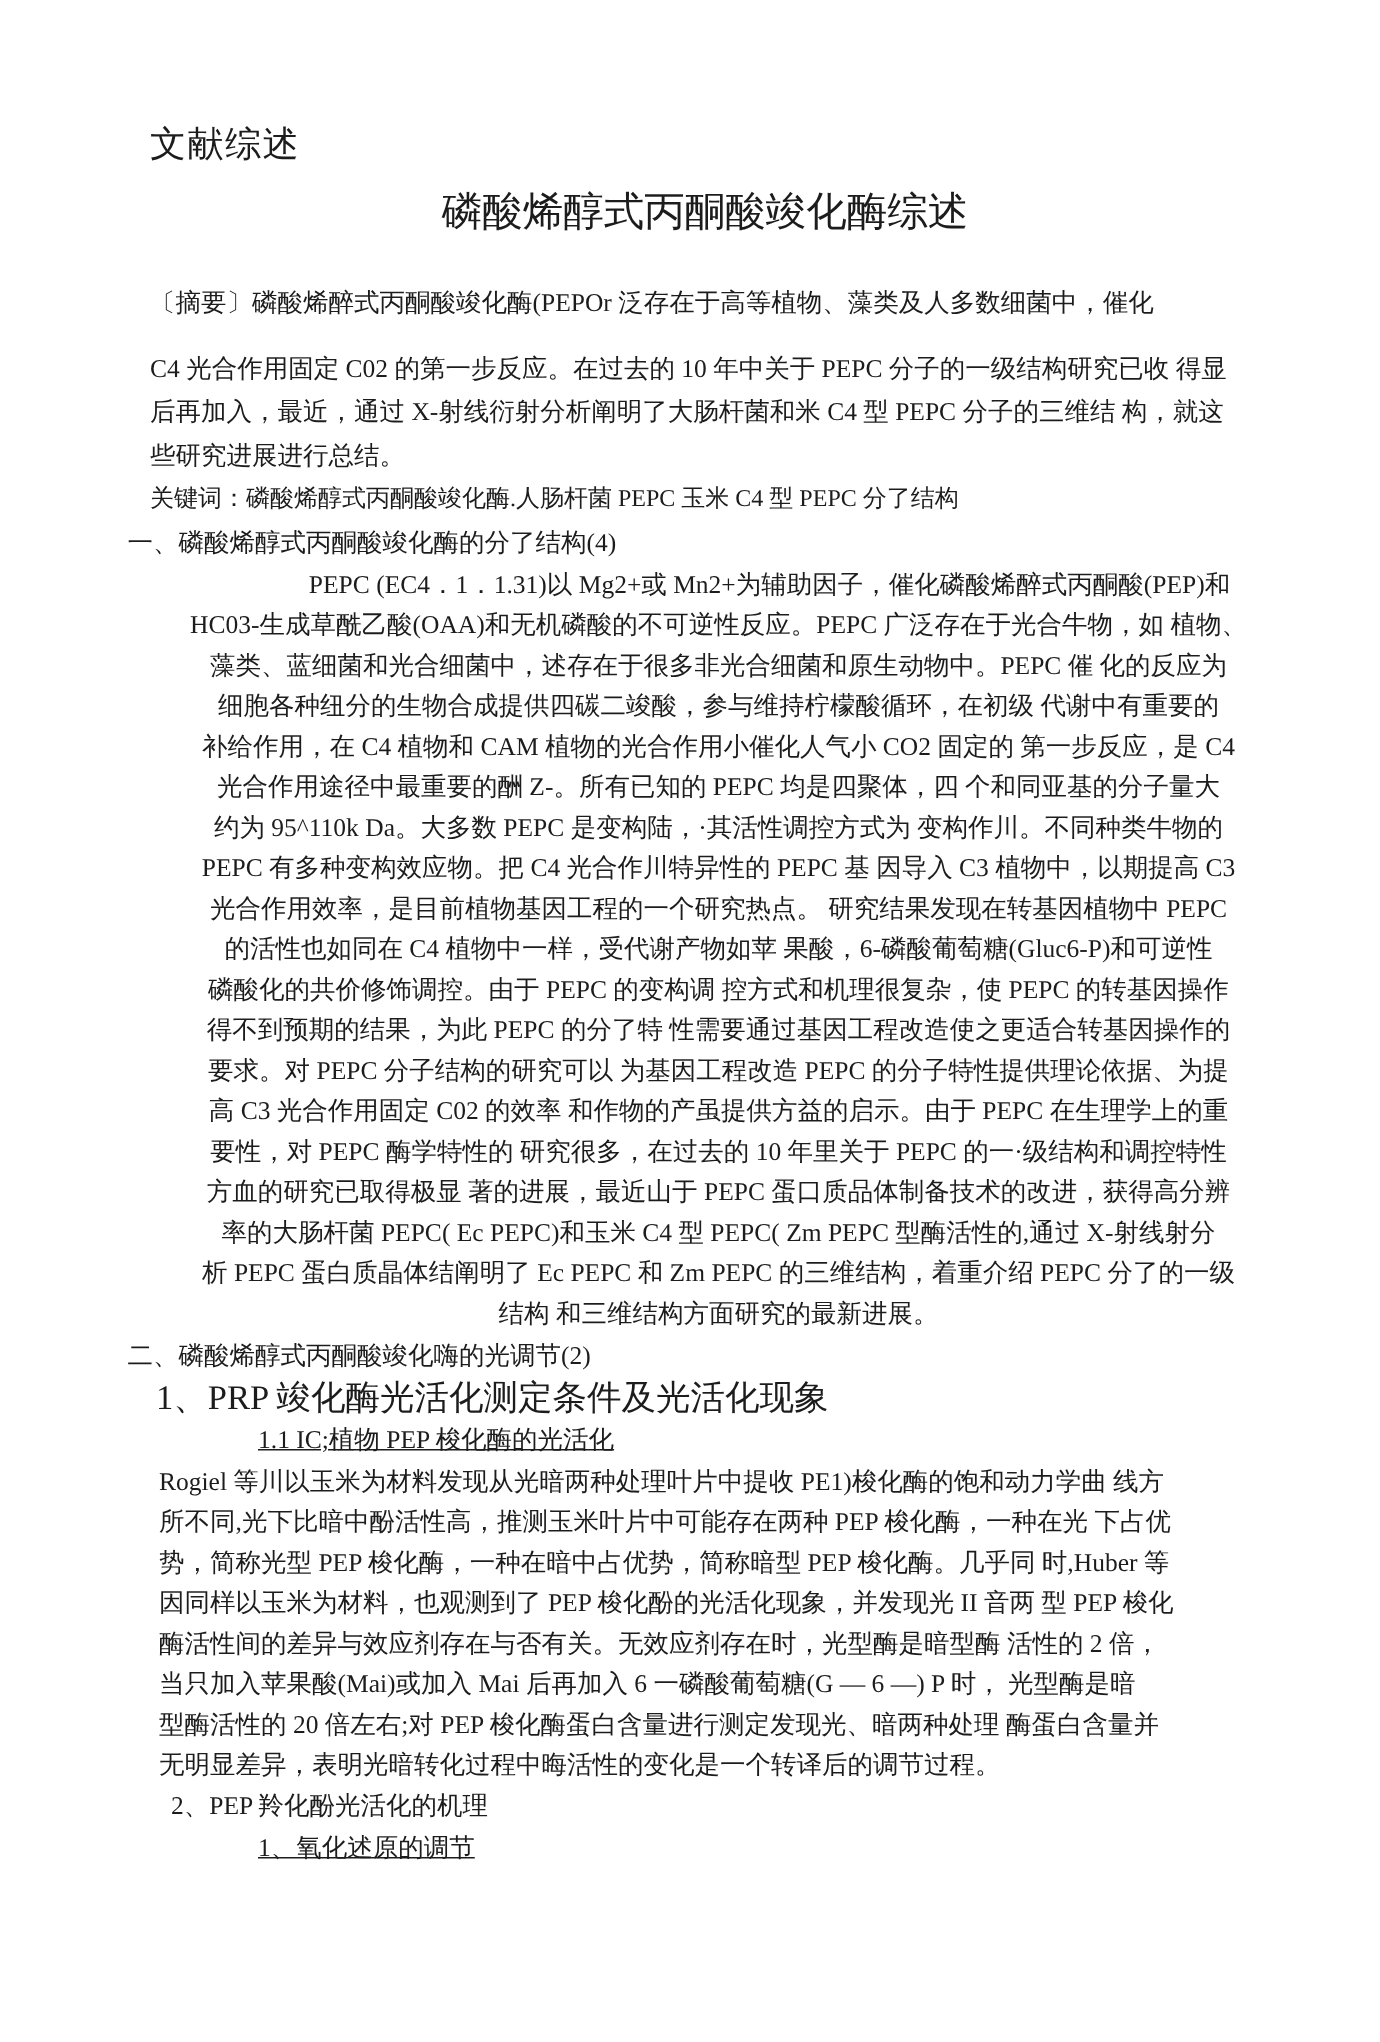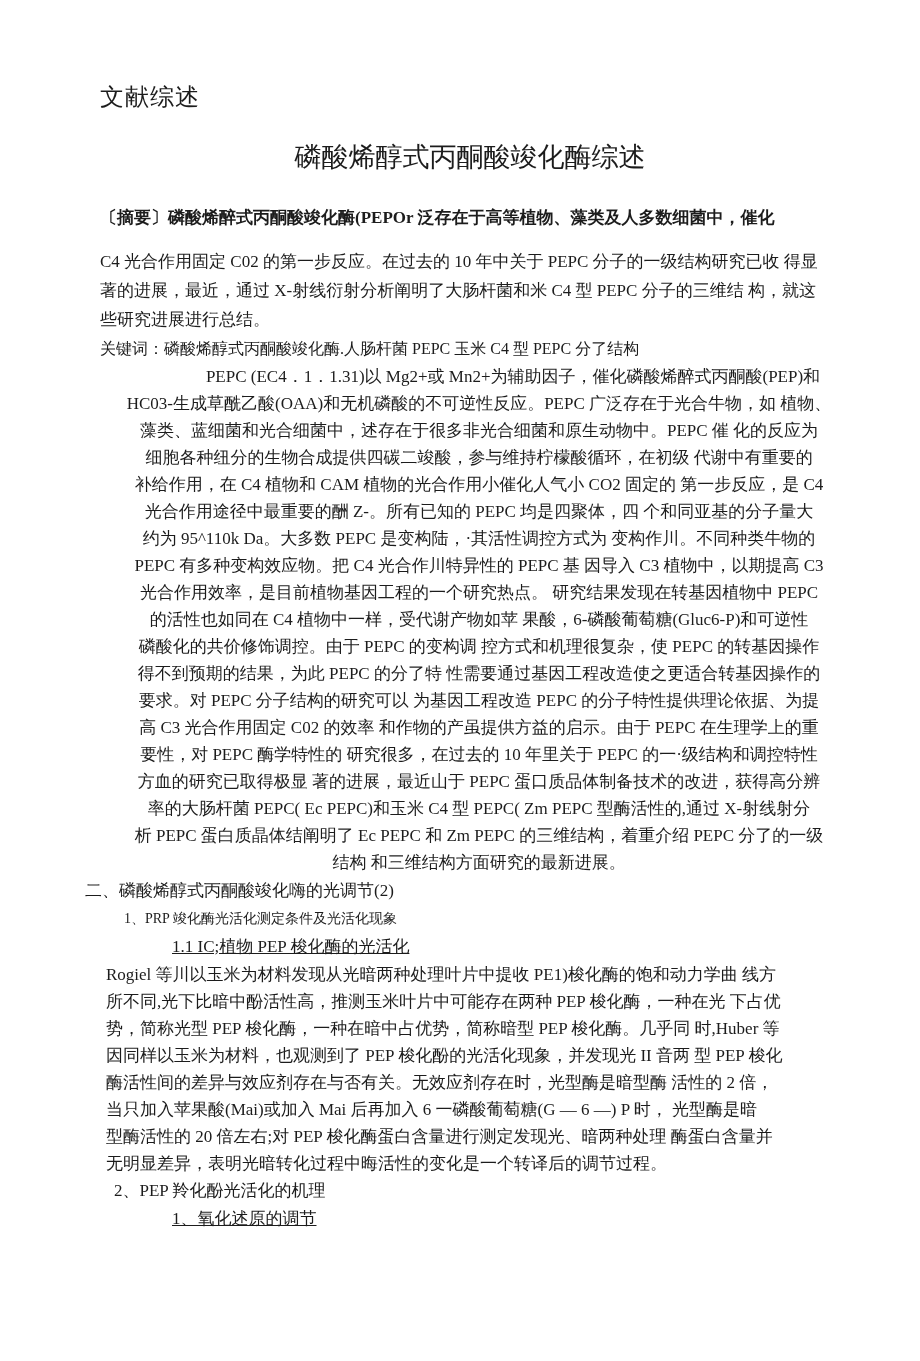--- a/index.html
+++ b/index.html
@@ -21,32 +21,31 @@
     padding: 82px 80px 0 100px;
     background: #ffffff;
   }
   .doc-label {
     font-size: 24px;
     line-height: 30px;
     letter-spacing: 1px;
     white-space: pre;
   }
   .doc-title {
-    margin-top: 28px;
+    margin-top: 12px;
     font-size: 27px;
     line-height: 34px;
     text-align: center;
     white-space: pre;
   }
   .abstract-lead {
     margin-top: 30px;
     font-size: 17px;
     line-height: 27px;
     white-space: pre;
-    font-weight: bold;
   }
   .abstract-body {
     margin-top: 16px;
   }
   .doc-line {
     font-size: 17px;
     line-height: 29px;
     white-space: pre;
   }
   .s1-para .doc-line,
@@ -65,23 +64,23 @@
     white-space: pre;
   }
   .s1-para {
     margin-left: 18px;
     text-align: center;
   }
   .s2-para {
     margin-left: 6px;
   }
   .subheading-l1 {
-    font-size: 14px;
+    font-size: 23px;
     line-height: 28px;
-    margin-left: 24px;
+    margin-left: 4px;
     white-space: pre;
   }
   .subheading-l2 {
     font-size: 17px;
     line-height: 28px;
     margin-left: 72px;
     white-space: pre;
     text-decoration: underline;
   }
   .subheading-l1b {
@@ -97,26 +96,27 @@
 <div class="page">
 
   <div class="doc-label">文献综述</div>
 
   <div class="doc-title">磷酸烯醇式丙酮酸竣化酶综述</div>
 
   <div class="abstract-lead">〔摘要〕磷酸烯醉式丙酮酸竣化酶(PEPOr 泛存在于高等植物、藻类及人多数细菌中，催化</div>
 
   <div class="abstract-body">
       <div class="doc-line">C4 光合作用固定 C02 的第一步反应。在过去的 10 年中关于 PEPC 分子的一级结构研究已收 得显</div>
-      <div class="doc-line">著的进展，最近，通过 X-射线衍射分析阐明了大肠杆菌和米 C4 型 PEPC 分子的三维结 构，就这</div>
+      <div class="doc-line">后再加入，最近，通过 X-射线衍射分析阐明了大肠杆菌和米 C4 型 PEPC 分子的三维结 构，就这</div>
       <div class="doc-line">些研究进展进行总结。</div>
     </div>
 
   <div class="keywords-line">关键词：磷酸烯醇式丙酮酸竣化酶.人肠杆菌 PEPC 玉米 C4 型 PEPC 分了结构</div>
 
+  <div class="section-heading">一、磷酸烯醇式丙酮酸竣化酶的分了结构(4)</div>
 
   <div class="s1-para">
       <div class="doc-line">　　　　PEPC (EC4．1．1.31)以 Mg2+或 Mn2+为辅助因子，催化磷酸烯醉式丙酮酸(PEP)和</div>
       <div class="doc-line">HC03-生成草酰乙酸(OAA)和无机磷酸的不可逆性反应。PEPC 广泛存在于光合牛物，如 植物、</div>
       <div class="doc-line">藻类、蓝细菌和光合细菌中，述存在于很多非光合细菌和原生动物中。PEPC 催 化的反应为</div>
       <div class="doc-line">细胞各种纽分的生物合成提供四碳二竣酸，参与维持柠檬酸循环，在初级 代谢中有重要的</div>
       <div class="doc-line">补给作用，在 C4 植物和 CAM 植物的光合作用小催化人气小 CO2 固定的 第一步反应，是 C4</div>
       <div class="doc-line">光合作用途径中最重要的酬 Z-。所有已知的 PEPC 均是四聚体，四 个和同亚基的分子量大</div>
       <div class="doc-line">约为 95^110k Da。大多数 PEPC 是变构陆，·其活性调控方式为 变构作川。不同种类牛物的</div>
       <div class="doc-line">PEPC 有多种变构效应物。把 C4 光合作川特异性的 PEPC 基 因导入 C3 植物中，以期提高 C3</div>

